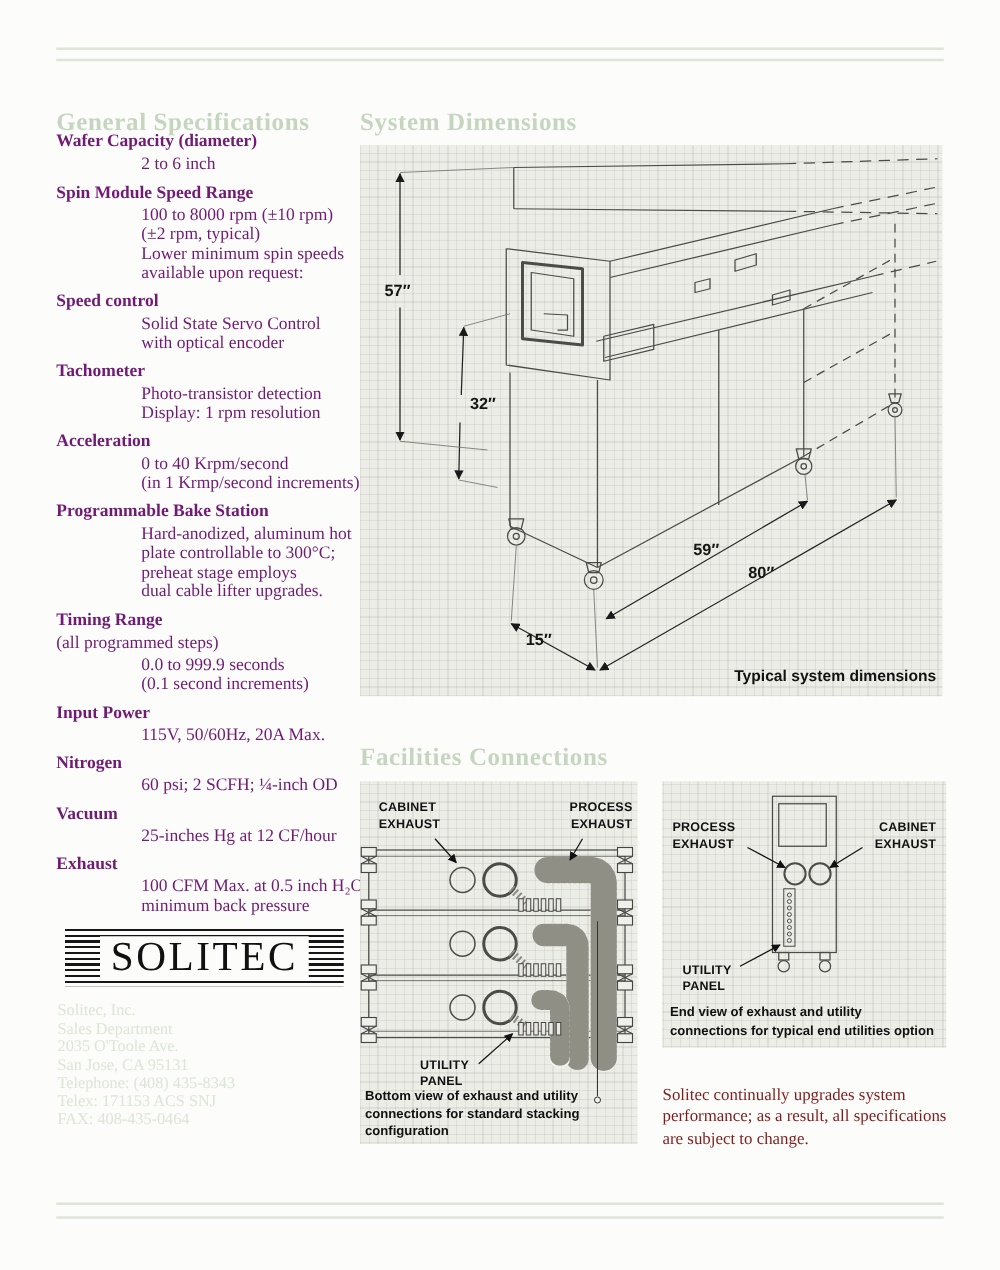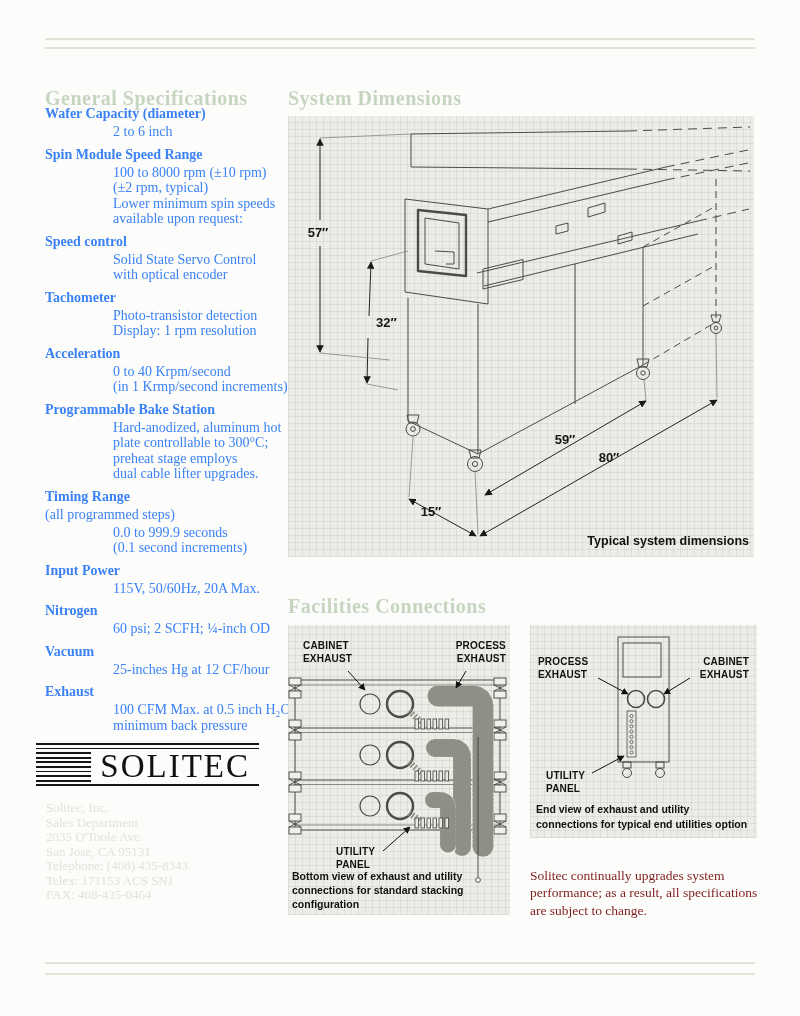--- a/index.html
+++ b/index.html
@@ -6,44 +6,44 @@
   .page{position:relative;width:800px;height:1016px;background:#fcfcfa;
         font-family:"Liberation Serif",serif;overflow:hidden;margin:0 auto;padding-left:35px;}
   .rule{position:absolute;left:45px;width:710px;height:2px;background:#dce5d6;}
   #rule-top-1{top:38px}#rule-top-2{top:47px}#rule-bot-1{top:962px}#rule-bot-2{top:973px}
   .section-title{position:absolute;font-weight:bold;font-size:20px;letter-spacing:.5px;
         color:#c6d5c0;font-family:"Liberation Serif",serif;}
   #title-specs{left:45px;top:70px}
   #title-sysdim{left:288px;top:70px}
   #title-facil{left:288px;top:578px}
 
-  .spec-list{position:absolute;left:45px;top:106px;width:250px;color:#3b82f6;}
+  .spec-list{position:absolute;left:45px;top:106px;width:250px;color:#701a75;}
   .spec-item{margin:0 0 7px 0;}
   .spec-term{font-weight:bold;font-size:14px;line-height:16px;margin-bottom:2px;}
   .spec-sub{font-size:14px;line-height:16px;margin-bottom:2px;}
   .spec-line{font-size:14px;line-height:15.5px;padding-left:68px;font-family:Liberation Serif, serif;}
 
   .panel{position:absolute;background-color:#ecede7;
      background-image:
        repeating-linear-gradient(0deg, rgba(150,150,138,.16) 0 1px, transparent 1px 7px),
        repeating-linear-gradient(90deg, rgba(150,150,138,.16) 0 1px, transparent 1px 7px);}
   #sysdim-panel{left:288px;top:116px;width:466px;height:441px;}
   #bottomview-panel{left:288px;top:625px;width:222px;height:290px;}
   #endview-panel{left:530px;top:625px;width:227px;height:213px;}
   .panel svg{position:absolute;left:0;top:0;width:100%;height:100%;}
 
   .dlabel{font-family:"Liberation Sans",sans-serif;font-weight:bold;font-size:10px;
           fill:#111;letter-spacing:.2px;}
   .dcap{font-family:"Liberation Sans",sans-serif;font-weight:bold;font-size:10.5px;fill:#111;}
   .dim{font-family:"Liberation Sans",sans-serif;font-weight:bold;font-size:13px;fill:#161616;}
   .sdcap{font-family:"Liberation Sans",sans-serif;font-weight:bold;font-size:12.5px;fill:#111;}
 
-  .logo{position:absolute;left:36px;top:743px;width:223px;height:46px;
+  .logo{position:absolute;left:52px;top:743px;width:223px;height:46px;
         background:repeating-linear-gradient(180deg,#161616 0 1.8px,transparent 1.8px 4.6px);
-        display:flex;align-items:center;justify-content:flex-end;}
+        display:flex;align-items:center;justify-content:center;}
   .logo span{background:#fcfcfa;padding:0 9px;font-family:"Liberation Serif",serif;
         font-size:33px;line-height:34px;color:#111;letter-spacing:2px;}
   .address{position:absolute;left:46px;top:801px;font-size:13px;line-height:14.5px;
         color:#dde5d7;}
   .footnote{position:absolute;left:530px;top:853px;width:240px;font-size:13.5px;
         line-height:17.5px;color:#7f1d1d;}
 </style>
 </head>
 <body>
 

